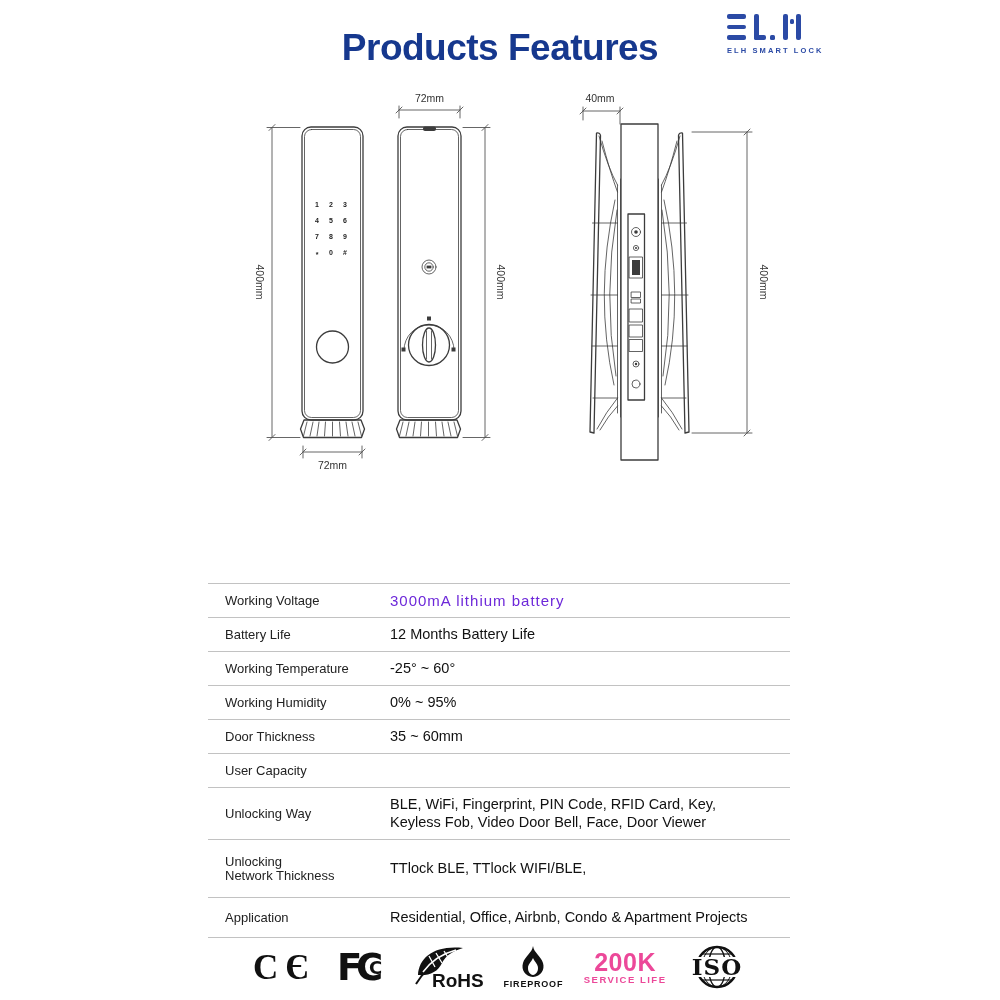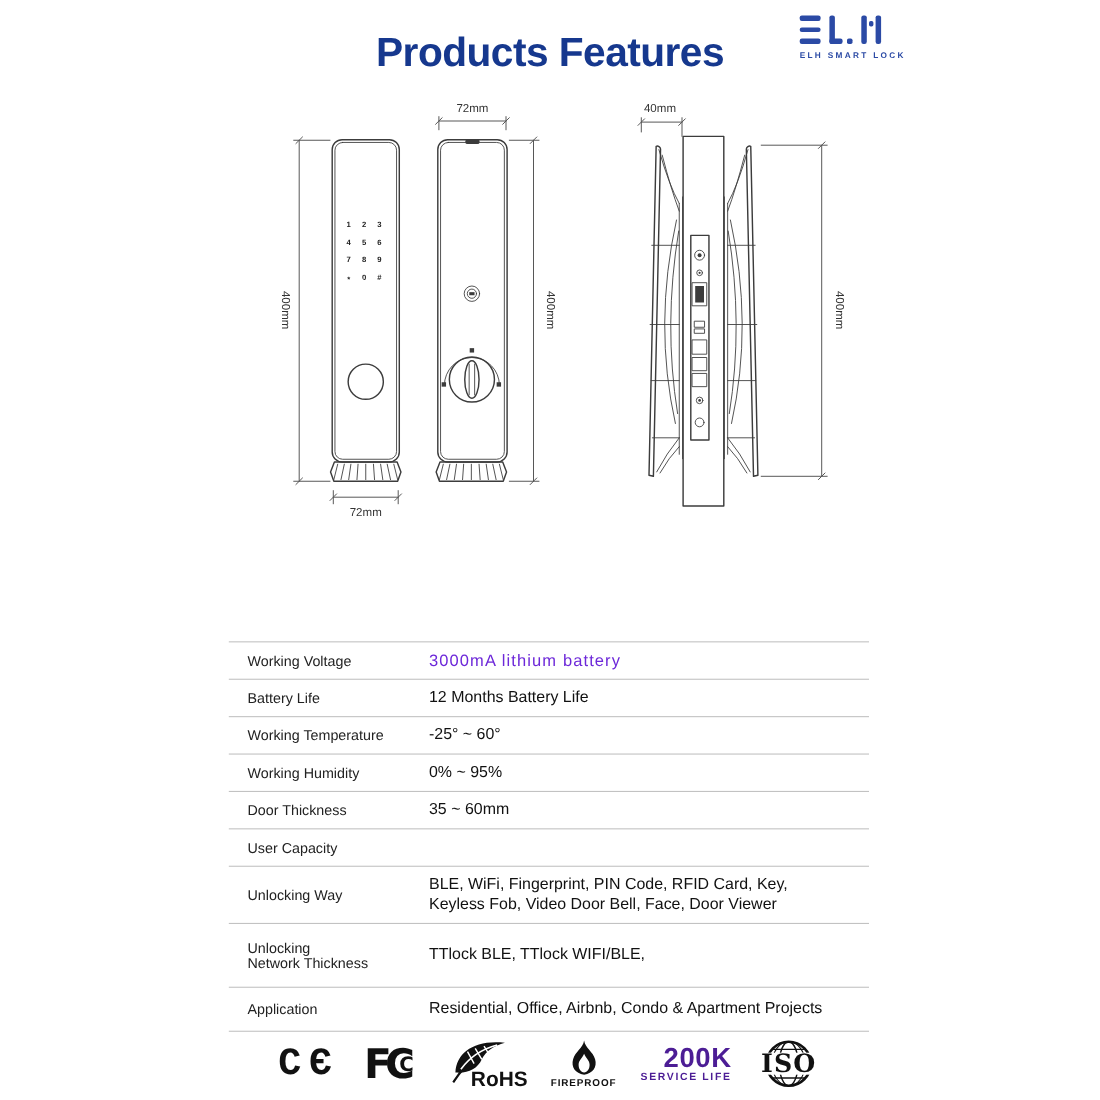--- a/index.html
+++ b/index.html
@@ -39,25 +39,25 @@
   .spec-label{width:182px;padding-left:17px;font-size:13px;color:#222;line-height:14px;box-sizing:border-box;}
   .spec-value{flex:1;font-size:14.5px;color:#111;line-height:17.5px;}
   .spec-label span,.spec-value span{display:block;}
   .spec-row:nth-child(1) .spec-value span{letter-spacing:1px;color:#6d28d9;font-size:15px;}
   .spec-row:nth-child(7){min-height:52px;}
   .spec-row:nth-child(8){min-height:58px;}
   .spec-row:nth-child(9){min-height:41px;}
   
   .certs{position:absolute;left:253px;top:941px;width:494px;height:52px;
          display:flex;align-items:center;justify-content:space-between;}
-  .cert-ce{font-family:Liberation Mono, monospace;font-size:35px;font-weight:bold;color:#111;
+  .cert-ce{font-family:Liberation Serif, serif;font-size:35px;font-weight:bold;color:#111;
            letter-spacing:7px;line-height:1;}
   .cert-fire{display:flex;flex-direction:column;align-items:center;}
   .cert-fire .cap{font-size:9px;font-weight:bold;letter-spacing:0.8px;color:#111;margin-top:1px;}
-  .cert-200k{text-align:right;color:#4c1d95;}
+  .cert-200k{text-align:center;color:#ec4899;}
   .cert-200k .big{font-size:25px;font-weight:bold;letter-spacing:0.5px;line-height:24px;}
   .cert-200k .small{font-size:9.5px;font-weight:bold;letter-spacing:1.5px;}
   .certs svg{display:block;}
 </style>
 </head>
 <body>
 
 <div class="page">
 
   <div class="title">Products Features</div>

